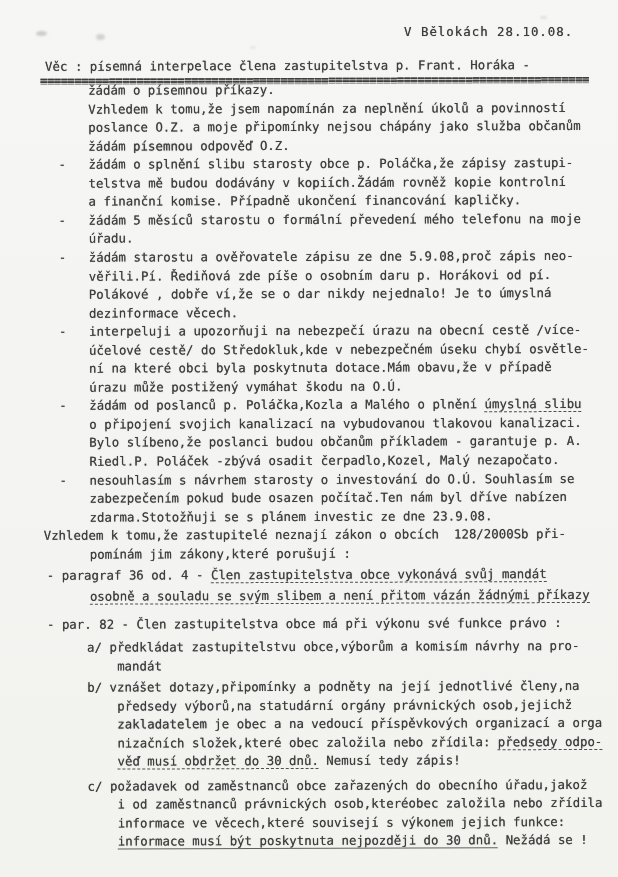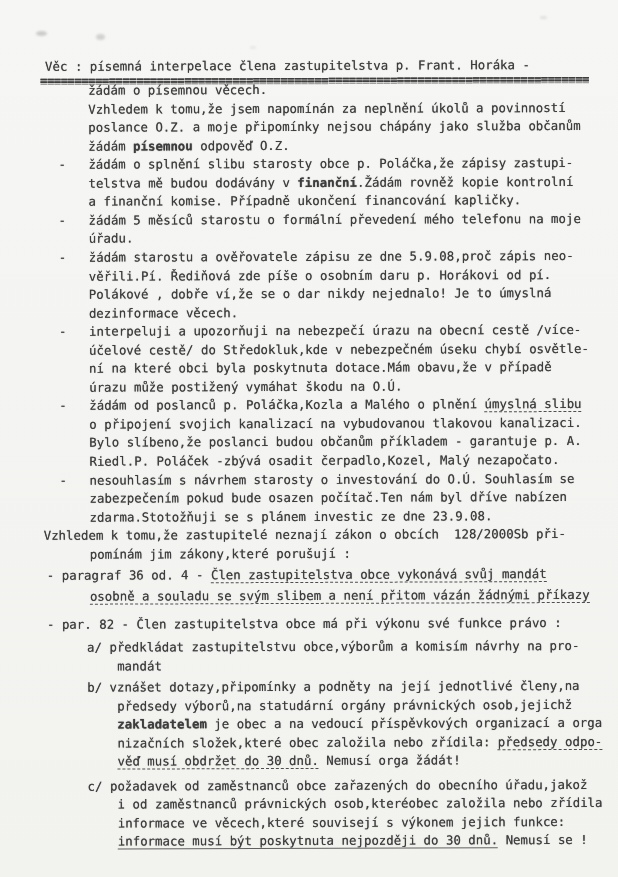--- a/index.html
+++ b/index.html
@@ -31,49 +31,50 @@
     transform:rotate(-0.2deg);
     transform-origin:left top;
   }
   .line{
     position:relative;
     line-height:18.55px;
     white-space:pre;
     text-shadow:0 0 .7px rgba(75,75,75,.85);
   }
   .dash{position:absolute;left:58px;top:0;}
-  .seg-b{font-weight:bold;text-shadow:0 0 1px rgba(60,60,60,.9);}
+  .seg-b{font-weight:normal;text-shadow:0 0 1px rgba(60,60,60,.9);}
   .seg-u{border-bottom:1.5px solid rgba(70,70,70,.85);}
   .seg-ud{border-bottom:1.5px dashed rgba(70,70,70,.95);}
   .eq{
     font-weight:bold;
     letter-spacing:-0.6px;
     text-shadow:0 2px 0 rgba(90,90,90,.55), 0 0 .6px rgba(70,70,70,.8);
     overflow:hidden;
   }
 </style>
 </head>
 <body>
 
 <div class="page">
   <div class="smudge s1"></div>
   <div class="smudge s2"></div>
   <div class="smudge s3"></div>
   <div class="smudge s4"></div>
 
+  <div class="date">V Bělokách 28.10.08.</div>
 
   <div class="lines" id="doc-lines">
       <div class="line" style="padding-left: 45px;"><span class="">Věc : písemná interpelace člena zastupitelstva p. Frant. Horáka -</span></div>
       <div class="line eq" style="padding-left: 40px; margin-top: -5px;"><span class="">================================================================================</span></div>
-      <div class="line" style="padding-left: 88px; margin-top: -8px;"><span class="">žádám o písemnou věcech.</span></div>
+      <div class="line" style="padding-left: 88px; margin-top: -8px;"><span class="">žádám o písemnou příkazy.</span></div>
       <div class="line" style="padding-left: 88px;"><span class="">Vzhledem k tomu,že jsem napomínán za neplnění úkolů a povinností</span></div>
       <div class="line" style="padding-left: 88px;"><span class="">poslance O.Z. a moje připomínky nejsou chápány jako služba občanům</span></div>
       <div class="line" style="padding-left: 88px;"><span class="">žádám </span><span class="seg-b">písemnou</span><span class=""> odpověď O.Z.</span></div>
       <div class="line" style="padding-left: 88px;"><span class="dash">-</span><span class="">žádám o splnění slibu starosty obce p. Poláčka,že zápisy zastupi-</span></div>
-      <div class="line" style="padding-left: 88px;"><span class="">telstva mě budou dodávány v </span><span class="seg-b">finanční</span><span class="">.Žádám rovněž kopie kontrolní</span></div>
+      <div class="line" style="padding-left: 88px;"><span class="">telstva mě budou dodávány v </span><span class="seg-b">kopiích</span><span class="">.Žádám rovněž kopie kontrolní</span></div>
       <div class="line" style="padding-left: 88px;"><span class="">a finanční komise. Případně ukončení financování kapličky.</span></div>
       <div class="line" style="padding-left: 88px;"><span class="dash">-</span><span class="">žádám 5 měsíců starostu o formální převedení mého telefonu na moje</span></div>
       <div class="line" style="padding-left: 88px;"><span class="">úřadu.</span></div>
       <div class="line" style="padding-left: 88px;"><span class="dash">-</span><span class="">žádám starostu a ověřovatele zápisu ze dne 5.9.08,proč zápis neo-</span></div>
       <div class="line" style="padding-left: 88px;"><span class="">věřili.Pí. Řediňová zde píše o osobním daru p. Horákovi od pí.</span></div>
       <div class="line" style="padding-left: 88px;"><span class="">Polákové , dobře ví,že se o dar nikdy nejednalo! Je to úmyslná</span></div>
       <div class="line" style="padding-left: 88px;"><span class="">dezinformace věcech.</span></div>
       <div class="line" style="padding-left: 88px;"><span class="dash">-</span><span class="">interpeluji a upozorňuji na nebezpečí úrazu na obecní cestě /více-</span></div>
       <div class="line" style="padding-left: 88px;"><span class="">účelové cestě/ do Středokluk,kde v nebezpečném úseku chybí osvětle-</span></div>
       <div class="line" style="padding-left: 88px;"><span class="">ní na které obci byla poskytnuta dotace.Mám obavu,že v případě</span></div>
@@ -89,19 +90,19 @@
       <div class="line" style="padding-left: 88px;"><span class="">pomínám jim zákony,které porušují :</span></div>
       <div class="line" style="padding-left: 45px; margin-top: 3px;"><span class="">- paragraf 36 od. 4 - </span><span class="seg-ud">Člen zastupitelstva obce vykonává svůj mandát</span></div>
       <div class="line" style="padding-left: 88px; margin-top: 2px;"><span class="seg-ud">osobně a souladu se svým slibem a není přitom vázán žádnými příkazy</span></div>
       <div class="line" style="padding-left: 45px; margin-top: 10px;"><span class="">- par. 82 - Člen zastupitelstva obce má při výkonu své funkce právo :</span></div>
       <div class="line" style="padding-left: 85px; margin-top: 4px;"><span class="">a/ předkládat zastupitelstvu obce,výborům a komisím návrhy na pro-</span></div>
       <div class="line" style="padding-left: 115px;"><span class="">mandát</span></div>
       <div class="line" style="padding-left: 85px; margin-top: 3px;"><span class="">b/ vznášet dotazy,připomínky a podněty na její jednotlivé členy,na</span></div>
       <div class="line" style="padding-left: 115px;"><span class="">předsedy výborů,na statudární orgány právnických osob,jejichž</span></div>
       <div class="line" style="padding-left: 115px;"><span class="seg-b">zakladatelem</span><span class=""> je obec a na vedoucí příspěvkových organizací a orga</span></div>
       <div class="line" style="padding-left: 115px;"><span class="">nizačních složek,které obec založila nebo zřídila: </span><span class="seg-ud">předsedy odpo-</span></div>
-      <div class="line" style="padding-left: 115px;"><span class="seg-ud">věď musí obdržet do 30 dnů.</span><span class=""> Nemusí orga žádát!</span></div>
+      <div class="line" style="padding-left: 115px;"><span class="seg-ud">věď musí obdržet do 30 dnů.</span><span class=""> Nemusí tedy zápis!</span></div>
       <div class="line" style="padding-left: 85px; margin-top: 6px;"><span class="">c/ požadavek od zaměstnanců obce zařazených do obecního úřadu,jakož</span></div>
       <div class="line" style="padding-left: 115px;"><span class="">i od zaměstnanců právnických osob,kteréobec založila nebo zřídila</span></div>
       <div class="line" style="padding-left: 115px;"><span class="">informace ve věcech,které souvisejí s výkonem jejich funkce:</span></div>
-      <div class="line" style="padding-left: 115px;"><span class="seg-u">informace musí být poskytnuta nejpozději do 30 dnů.</span><span class=""> Nemusí se !</span></div>
+      <div class="line" style="padding-left: 115px;"><span class="seg-u">informace musí být poskytnuta nejpozději do 30 dnů.</span><span class=""> Nežádá se !</span></div>
     </div>
 </div>
 
 </body></html>

